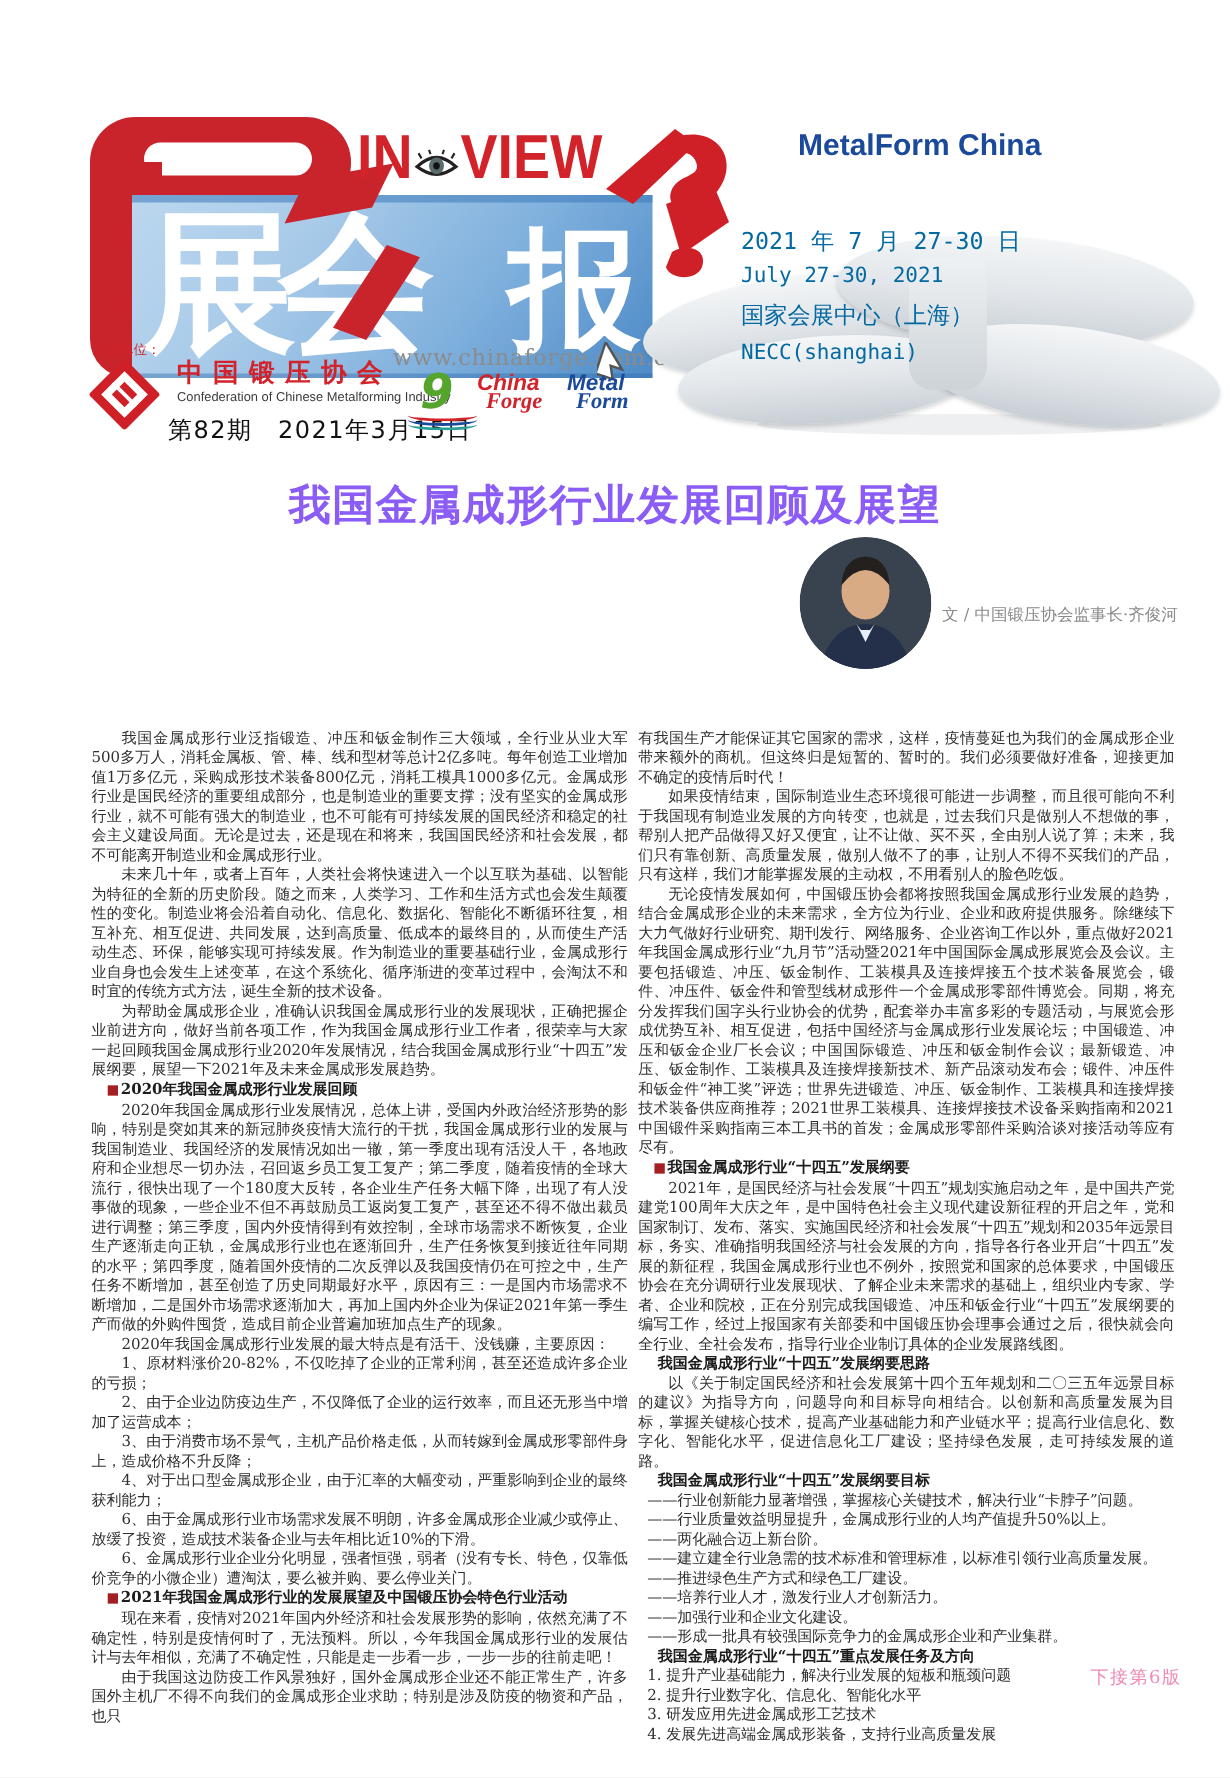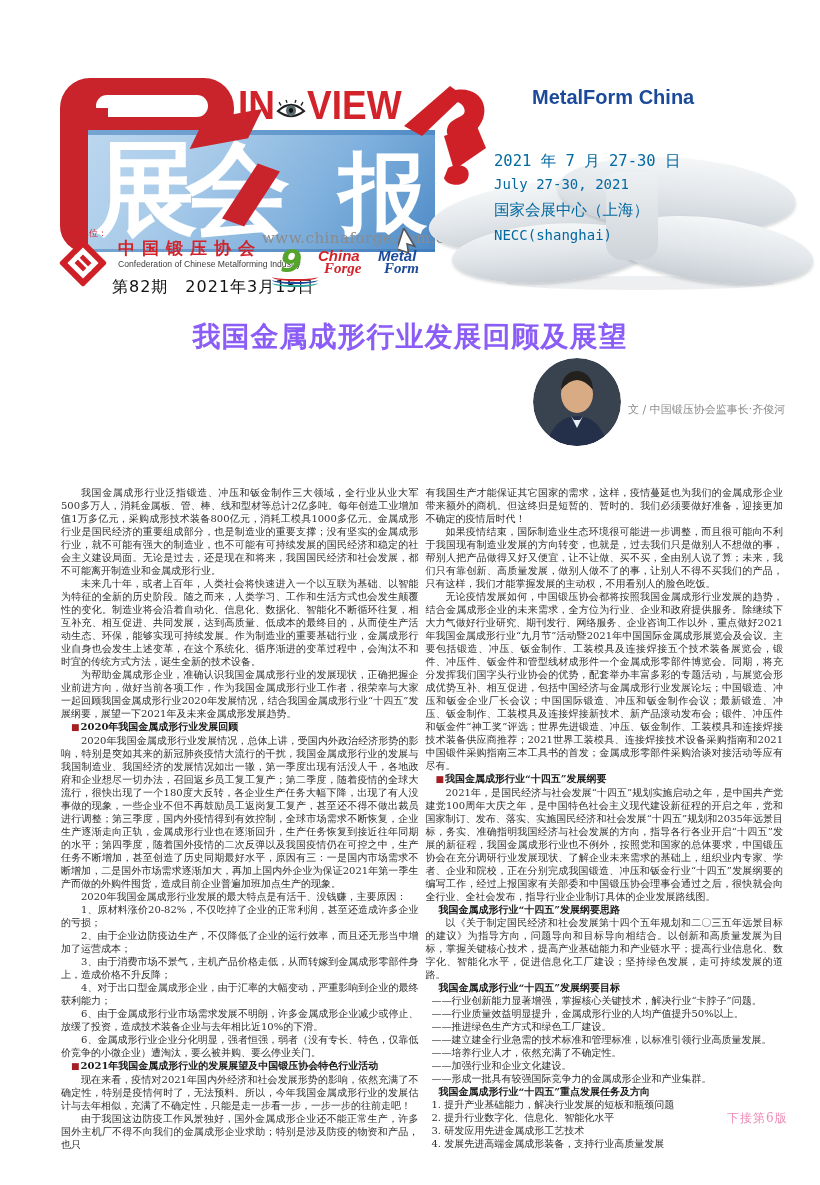--- a/index.html
+++ b/index.html
@@ -210,23 +210,24 @@
         <p class="b-cont">有我国生产才能保证其它国家的需求，这样，疫情蔓延也为我们的金属成形企业带来额外的商机。但这终归是短暂的、暂时的。我们必须要做好准备，迎接更加不确定的疫情后时代！</p>
         <p class="b-para">如果疫情结束，国际制造业生态环境很可能进一步调整，而且很可能向不利于我国现有制造业发展的方向转变，也就是，过去我们只是做别人不想做的事，帮别人把产品做得又好又便宜，让不让做、买不买，全由别人说了算；未来，我们只有靠创新、高质量发展，做别人做不了的事，让别人不得不买我们的产品，只有这样，我们才能掌握发展的主动权，不用看别人的脸色吃饭。</p>
         <p class="b-para">无论疫情发展如何，中国锻压协会都将按照我国金属成形行业发展的趋势，结合金属成形企业的未来需求，全方位为行业、企业和政府提供服务。除继续下大力气做好行业研究、期刊发行、网络服务、企业咨询工作以外，重点做好2021年我国金属成形行业“九月节”活动暨2021年中国国际金属成形展览会及会议。主要包括锻造、冲压、钣金制作、工装模具及连接焊接五个技术装备展览会，锻件、冲压件、钣金件和管型线材成形件一个金属成形零部件博览会。同期，将充分发挥我们国字头行业协会的优势，配套举办丰富多彩的专题活动，与展览会形成优势互补、相互促进，包括中国经济与金属成形行业发展论坛；中国锻造、冲压和钣金企业厂长会议；中国国际锻造、冲压和钣金制作会议；最新锻造、冲压、钣金制作、工装模具及连接焊接新技术、新产品滚动发布会；锻件、冲压件和钣金件“神工奖”评选；世界先进锻造、冲压、钣金制作、工装模具和连接焊接技术装备供应商推荐；2021世界工装模具、连接焊接技术设备采购指南和2021中国锻件采购指南三本工具书的首发；金属成形零部件采购洽谈对接活动等应有尽有。</p>
         <p class="b-heading"><span class="sq">■</span>我国金属成形行业“十四五”发展纲要</p>
         <p class="b-para">2021年，是国民经济与社会发展“十四五”规划实施启动之年，是中国共产党建党100周年大庆之年，是中国特色社会主义现代建设新征程的开启之年，党和国家制订、发布、落实、实施国民经济和社会发展“十四五”规划和2035年远景目标，务实、准确指明我国经济与社会发展的方向，指导各行各业开启“十四五”发展的新征程，我国金属成形行业也不例外，按照党和国家的总体要求，中国锻压协会在充分调研行业发展现状、了解企业未来需求的基础上，组织业内专家、学者、企业和院校，正在分别完成我国锻造、冲压和钣金行业“十四五”发展纲要的编写工作，经过上报国家有关部委和中国锻压协会理事会通过之后，很快就会向全行业、全社会发布，指导行业企业制订具体的企业发展路线图。</p>
         <p class="b-subheading">我国金属成形行业“十四五”发展纲要思路</p>
         <p class="b-para">以《关于制定国民经济和社会发展第十四个五年规划和二〇三五年远景目标的建议》为指导方向，问题导向和目标导向相结合。以创新和高质量发展为目标，掌握关键核心技术，提高产业基础能力和产业链水平；提高行业信息化、数字化、智能化水平，促进信息化工厂建设；坚持绿色发展，走可持续发展的道路。</p>
         <p class="b-subheading">我国金属成形行业“十四五”发展纲要目标</p>
         <p class="b-dash">——行业创新能力显著增强，掌握核心关键技术，解决行业“卡脖子”问题。</p>
         <p class="b-dash">——行业质量效益明显提升，金属成形行业的人均产值提升50%以上。</p>
+        <p class="b-dash">——两化融合迈上新台阶。</p>
+        <p class="b-dash">——建立建全行业急需的技术标准和管理标准，以标准引领行业高质量发展。</p>
         <p class="b-dash">——推进绿色生产方式和绿色工厂建设。</p>
-        <p class="b-dash">——建立建全行业急需的技术标准和管理标准，以标准引领行业高质量发展。</p>
-        <p class="b-dash">——培养行业人才，依然充满了不确定性。</p>
+        <p class="b-dash">——培养行业人才，激发行业人才创新活力。</p>
         <p class="b-dash">——加强行业和企业文化建设。</p>
         <p class="b-dash">——形成一批具有较强国际竞争力的金属成形企业和产业集群。</p>
         <p class="b-subheading">我国金属成形行业“十四五”重点发展任务及方向</p>
         <p class="b-num">1. 提升产业基础能力，解决行业发展的短板和瓶颈问题</p>
         <p class="b-num">2. 提升行业数字化、信息化、智能化水平</p>
         <p class="b-num">3. 研发应用先进金属成形工艺技术</p>
         <p class="b-num">4. 发展先进高端金属成形装备，支持行业高质量发展</p>
       </div>
   </div>
 

